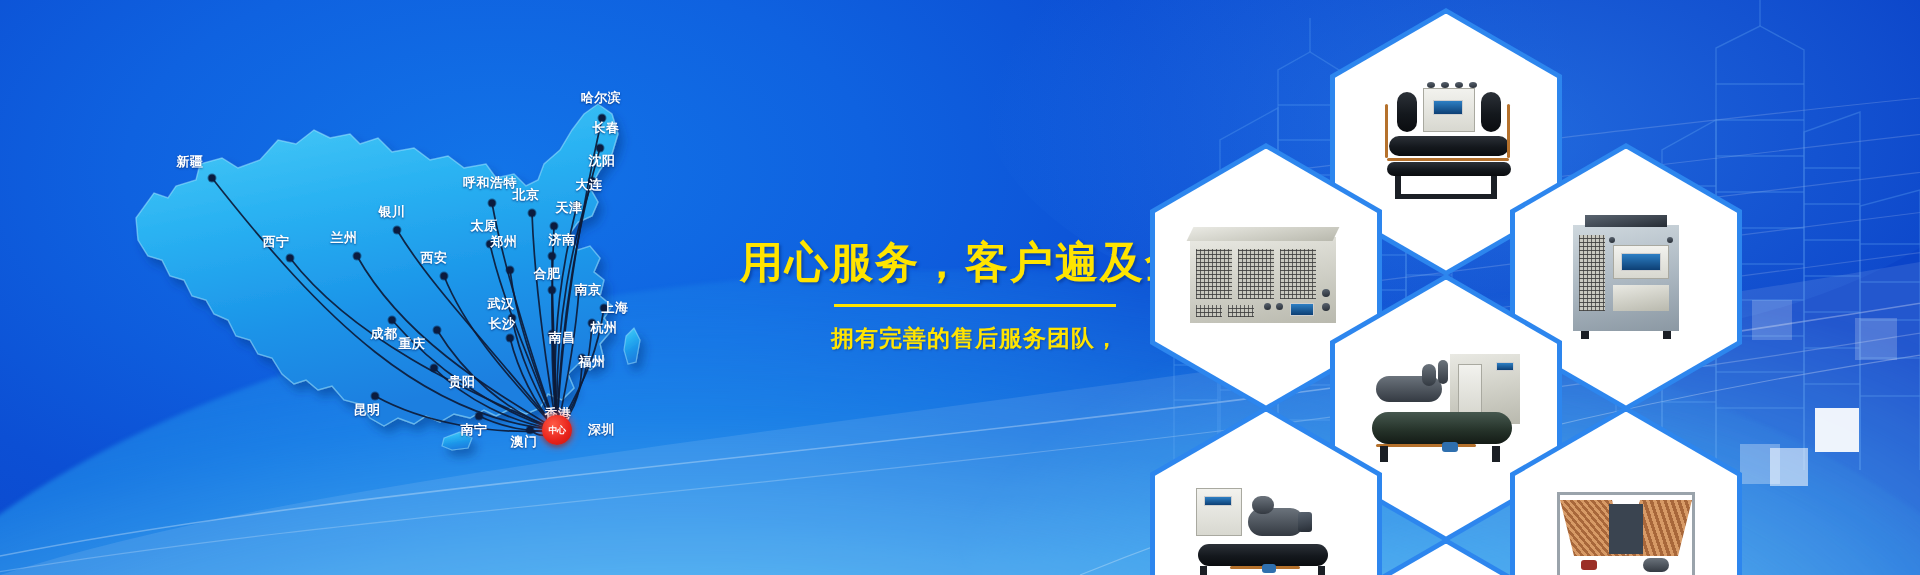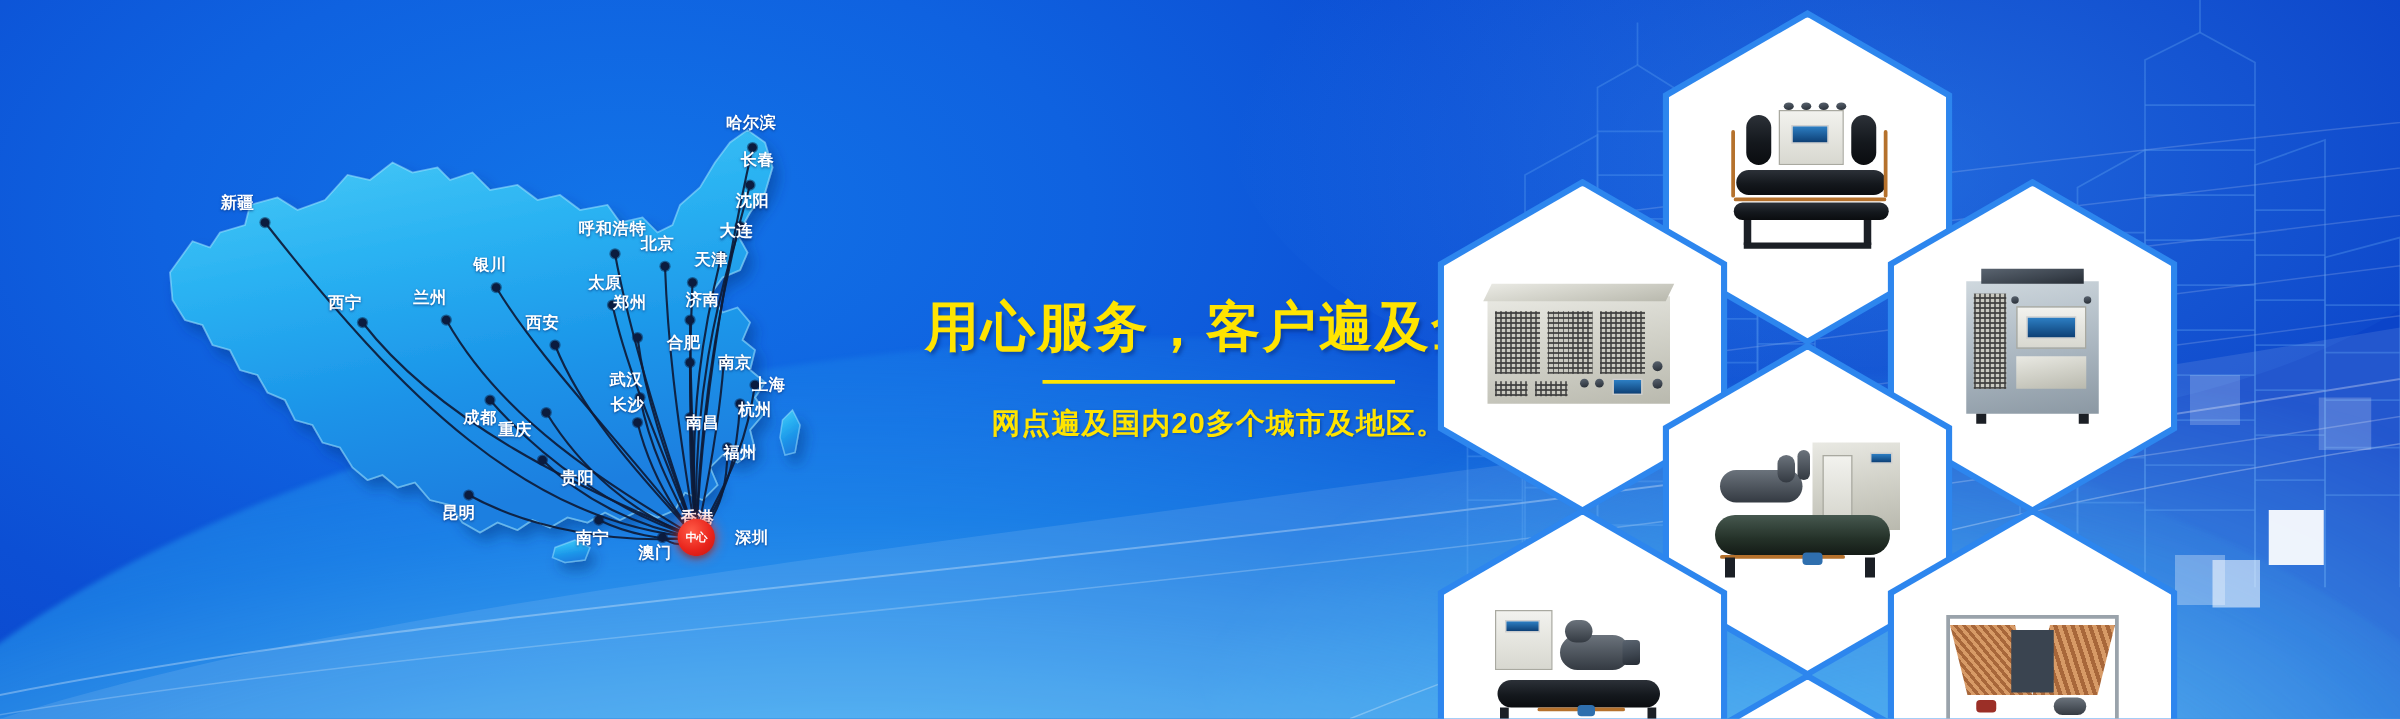--- a/index.html
+++ b/index.html
@@ -361,21 +361,21 @@
     
     <div class="hub" style="left:465px;top:412px;">
       <span class="hub-text">中心</span>
     </div>
     <div class="city-label" style="left:496px;top:412px;transform:translate(0,-50%);">深圳</div>
   </div>
 
   <div class="copy">
     <div class="headline">用心服务，客户遍及全国</div>
     <div class="rule"></div>
-    <div class="subline">网点遍及国内20多个城市及地区。</div>
+    <div class="subline">拥有完善的售后服务团队，</div>
   </div>
 
   <div class="hexes">
 
     <div class="hex" style="left:200px;top:30px;">
       <div class="inner">
         <div class="machine">
           <div class="mp panel" style="left:52px;top:6px;width:52px;height:44px;"></div>
           <div class="mp screen" style="left:62px;top:18px;width:30px;height:15px;"></div>
           <div class="mp body-d" style="left:56px;top:0px;width:8px;height:6px;border-radius:50%;"></div>

